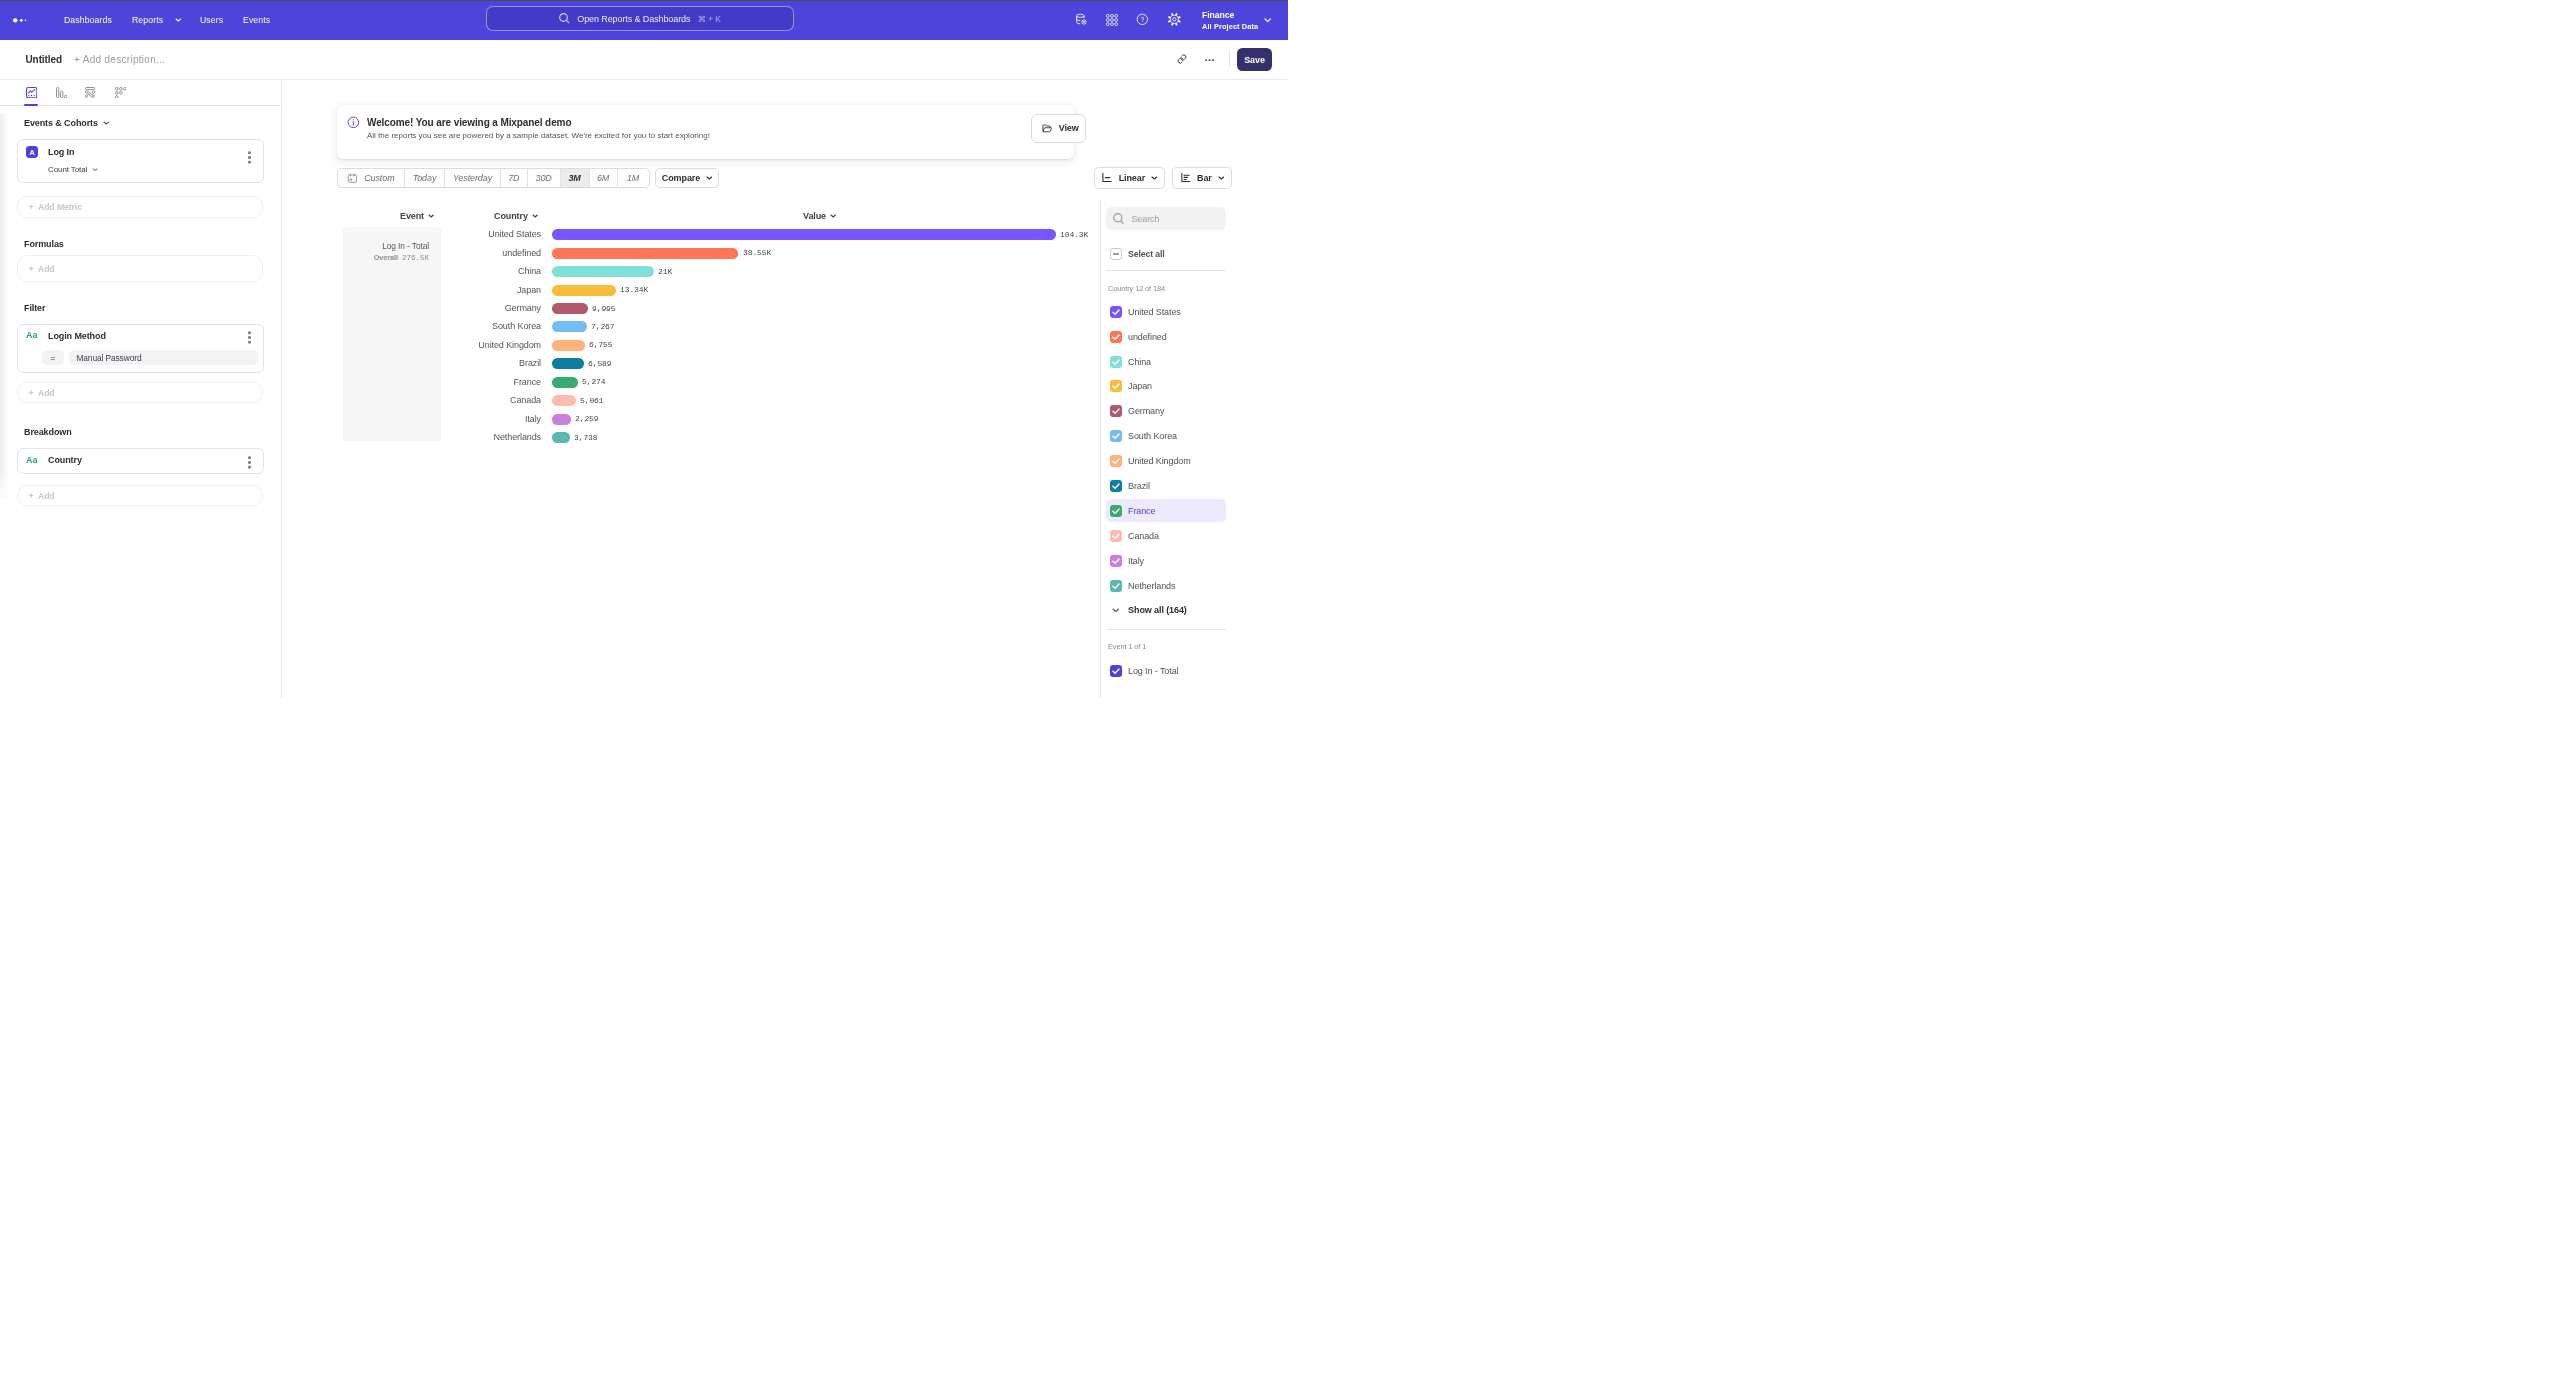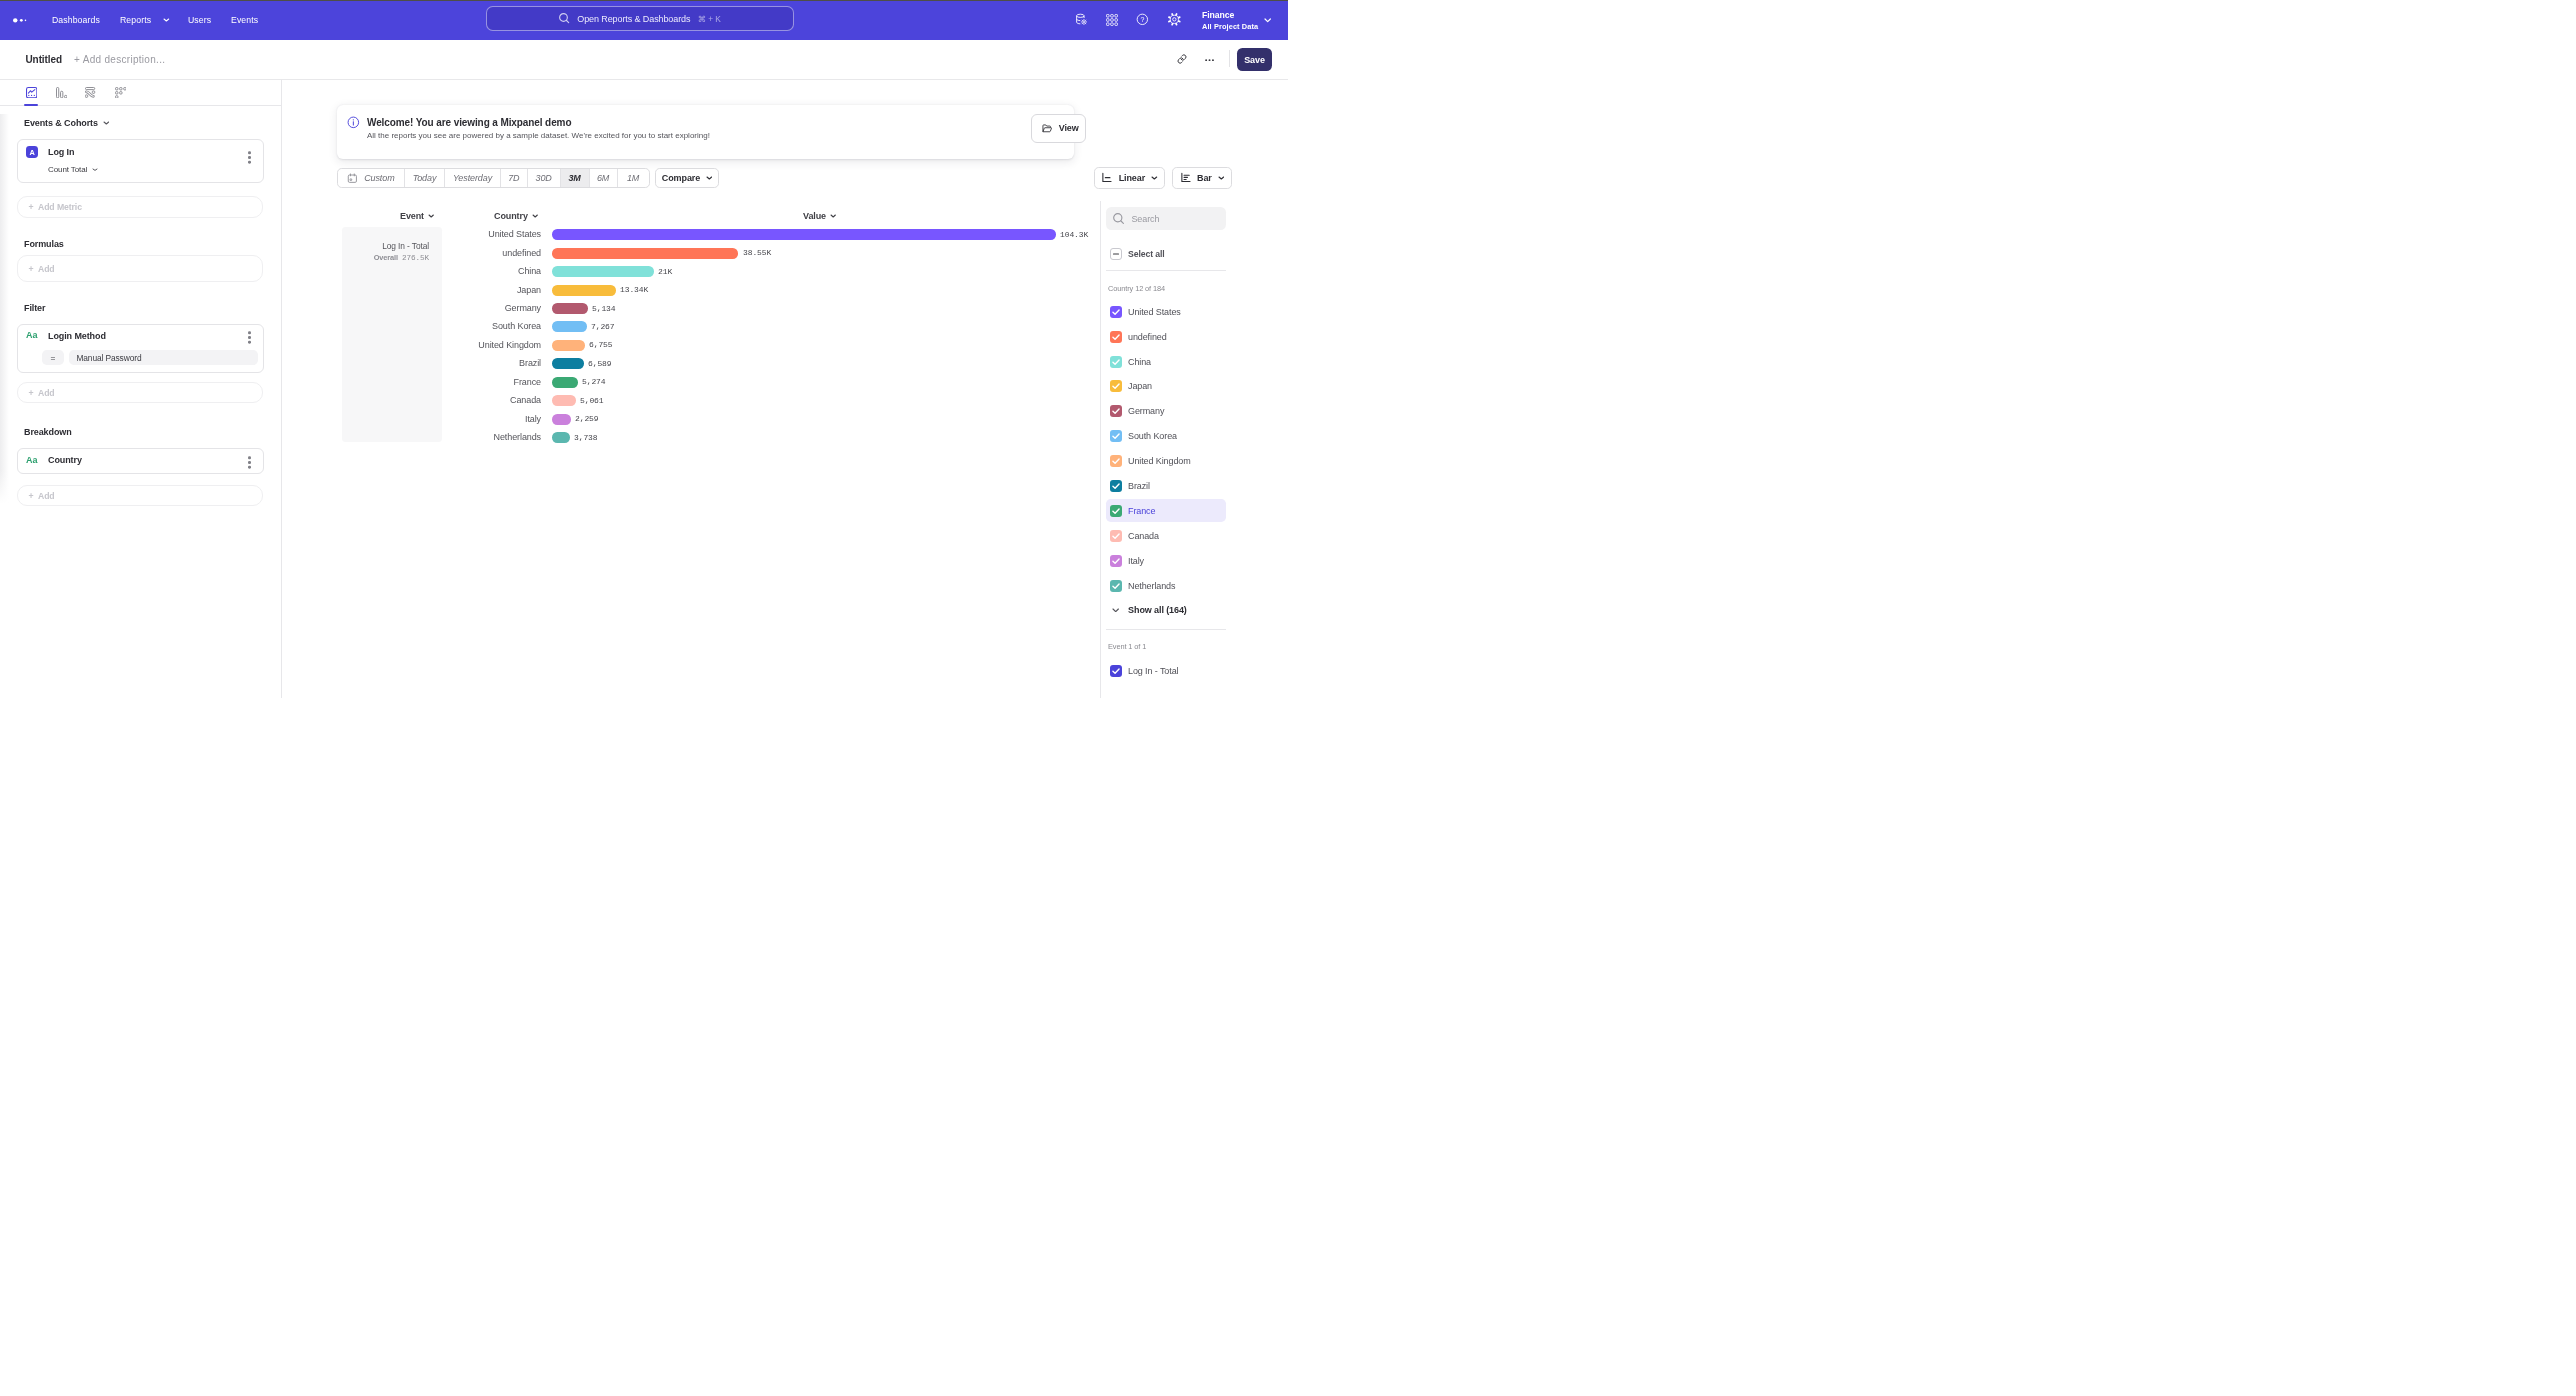--- a/index.html
+++ b/index.html
@@ -6,21 +6,21 @@
 html,body { background:#fff; }
 #app { position:relative; width:1288px; height:698px; overflow:hidden;
   font-family:"Liberation Sans", sans-serif; color:#2d2d33; background:#fff; letter-spacing:-0.1px; }
 .abs { position:absolute; }
 .row { display:flex; align-items:center; }
 svg { display:block; }
 
 
 #nav { left:0; top:0; width:1288px; height:40px; background:#4c44db; }
 #topline { left:0; top:0; width:1288px; height:0.7px; background:#4e4e48; z-index:5; }
-.navlink { color:#fff; font-size:8.7px; font-weight:400; letter-spacing:0.1px; }
+.navlink { color:#fff; font-size:8.7px; font-weight:400; letter-spacing:0.1px;margin-left:12px; }
 #navsearch { left:486px; top:6.4px; width:308px; height:24.5px; border-radius:6.7px;
   background:rgba(25,18,110,0.18); border:0.7px solid rgba(255,255,255,0.45);
   display:flex; align-items:center; justify-content:center; gap:7.4px; }
 #navsearch .t1 { color:#eceafd; font-size:9px; }
 #navsearch .t2 { color:rgba(255,255,255,0.55); font-size:8.4px; }
 
 
 #titlerow { left:0; top:40px; width:1288px; height:40px; border-bottom:0.7px solid #e8e8ea; background:#fff; }
 #untitled { left:25.5px; top:54px; font-size:10px; font-weight:700; color:#2e2e34; letter-spacing:-0.1px; }
 #adddesc { left:74px; top:54px; font-size:10px; letter-spacing:0.3px; color:#9a9aa1; }
@@ -375,21 +375,21 @@
 <div class="bar" style="top:248px;width:186px;background:#FF7557"></div>
 <div class="barval" style="left:743px;top:248px">38.55K</div>
 <div class="rowlabel" style="top:266px">China</div>
 <div class="bar" style="top:266px;width:102px;background:#80E1D9"></div>
 <div class="barval" style="left:658px;top:267px">21K</div>
 <div class="rowlabel" style="top:285px">Japan</div>
 <div class="bar" style="top:285px;width:64px;background:#F8BC3B"></div>
 <div class="barval" style="left:620px;top:285px">13.34K</div>
 <div class="rowlabel" style="top:303px">Germany</div>
 <div class="bar" style="top:303px;width:36px;background:#B2596E"></div>
-<div class="barval" style="left:592px;top:304px">5,134</div>
+<div class="barval" style="left:592px;top:304px">9,995</div>
 <div class="rowlabel" style="top:321px">South Korea</div>
 <div class="bar" style="top:321px;width:35px;background:#72BEF4"></div>
 <div class="barval" style="left:591px;top:322px">7,267</div>
 <div class="rowlabel" style="top:340px">United Kingdom</div>
 <div class="bar" style="top:340px;width:33px;background:#FFB27A"></div>
 <div class="barval" style="left:589px;top:340px">6,755</div>
 <div class="rowlabel" style="top:358px">Brazil</div>
 <div class="bar" style="top:358px;width:32px;background:#0D7EA0"></div>
 <div class="barval" style="left:588px;top:359px">6,589</div>
 <div class="rowlabel" style="top:377px">France</div>

